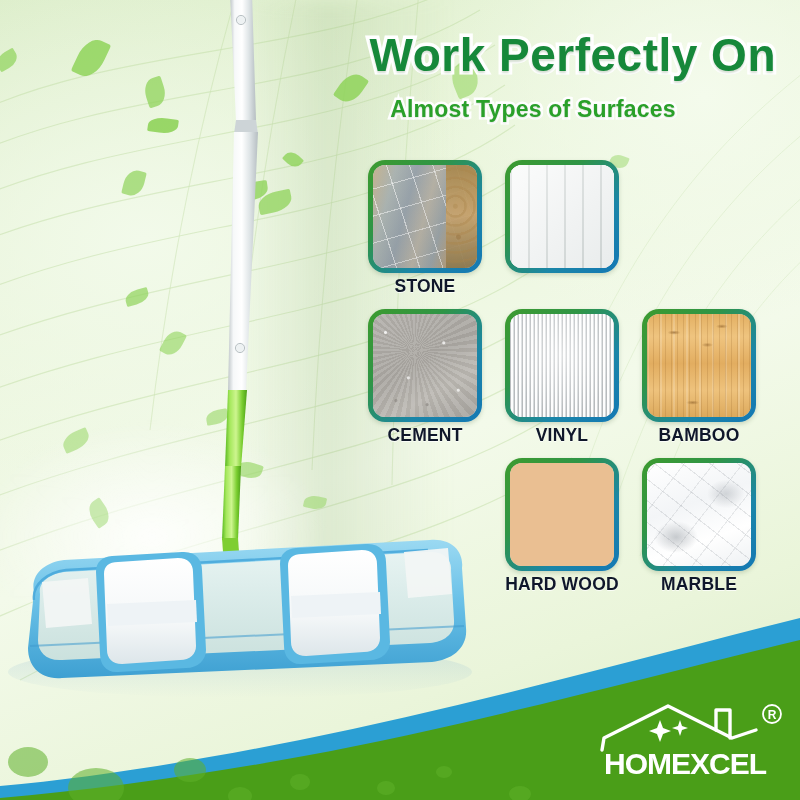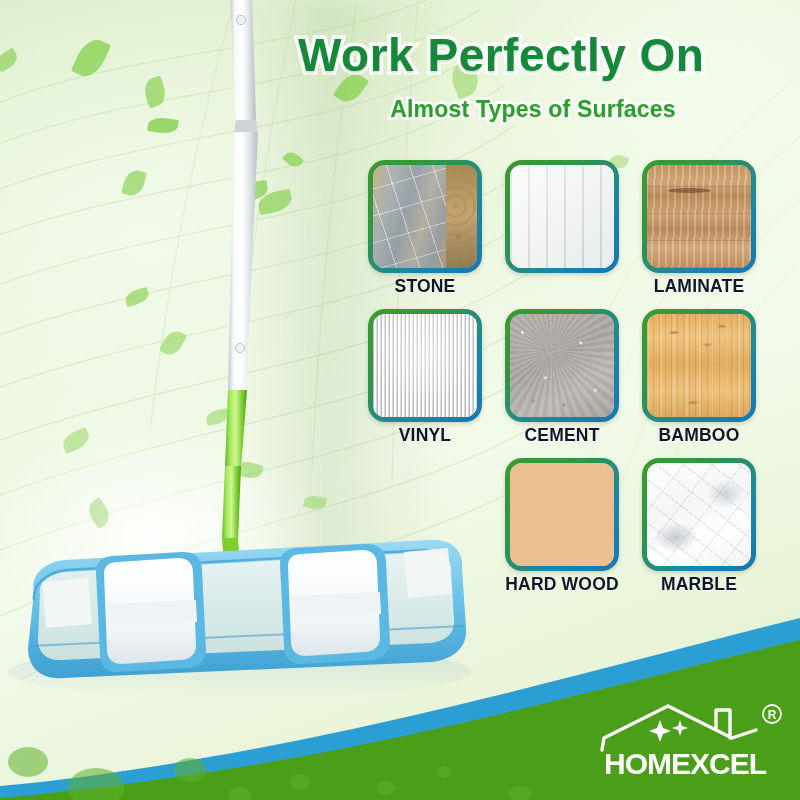--- a/index.html
+++ b/index.html
@@ -28,21 +28,21 @@
     position:absolute;left:30%;top:0;width:26%;height:74%;
     background:linear-gradient(90deg,rgba(160,190,140,0) 0%,rgba(150,182,128,.22) 42%,rgba(150,182,128,.10) 70%,rgba(160,190,140,0) 100%);
     filter:blur(9px);
   }
   .leaf{position:absolute;background:#8fd35a;border-radius:60% 8% 60% 8%;}
 
   
   .waves{position:absolute;left:0;bottom:0;width:800px;height:190px;}
 
   
-  .headline-wrap{position:absolute;left:298px;top:32px;width:492px;text-align:left;}
+  .headline-wrap{position:absolute;left:284px;top:32px;width:492px;text-align:right;}
   .headline{
     font-size:46px;font-weight:bold;letter-spacing:.5px;line-height:1.02;
     color:#16883a;
     -webkit-text-stroke:7px #ffffff;paint-order:stroke fill;
     text-shadow:0 2px 2px rgba(120,150,110,.30);
     white-space:nowrap;
   }
   .subhead-wrap{position:absolute;left:290px;top:96px;width:492px;text-align:center;}
   .subhead{
     display:inline-block;
@@ -263,46 +263,38 @@
         </div>
         <div class="cap">STONE</div>
       </div>
       <div class="cell">
         <div class="swatch">
           <div class="swatch-inner">
               <div class="tx tx-tile"></div>
             </div>
         </div>
       </div>
-      <div class="cell">
-        <div class="swatch">
-          <div class="swatch-inner">
-              <div class="tx tx-laminate"></div>
-            </div>
-        </div>
-        <div class="cap">LAMINATE</div>
-      </div>
     </div>
 
     <div class="grid-row r2">
       <div class="cell">
         <div class="swatch">
           <div class="swatch-inner">
+              <div class="tx tx-cement"></div>
+            </div>
+        </div>
+        <div class="cap">CEMENT</div>
+      </div>
+      <div class="cell">
+        <div class="swatch">
+          <div class="swatch-inner">
               <div class="tx tx-vinyl"></div>
             </div>
         </div>
         <div class="cap">VINYL</div>
-      </div>
-      <div class="cell">
-        <div class="swatch">
-          <div class="swatch-inner">
-              <div class="tx tx-cement"></div>
-            </div>
-        </div>
-        <div class="cap">CEMENT</div>
       </div>
       <div class="cell">
         <div class="swatch">
           <div class="swatch-inner">
               <div class="tx tx-bamboo"></div>
             </div>
         </div>
         <div class="cap">BAMBOO</div>
       </div>
     </div>

